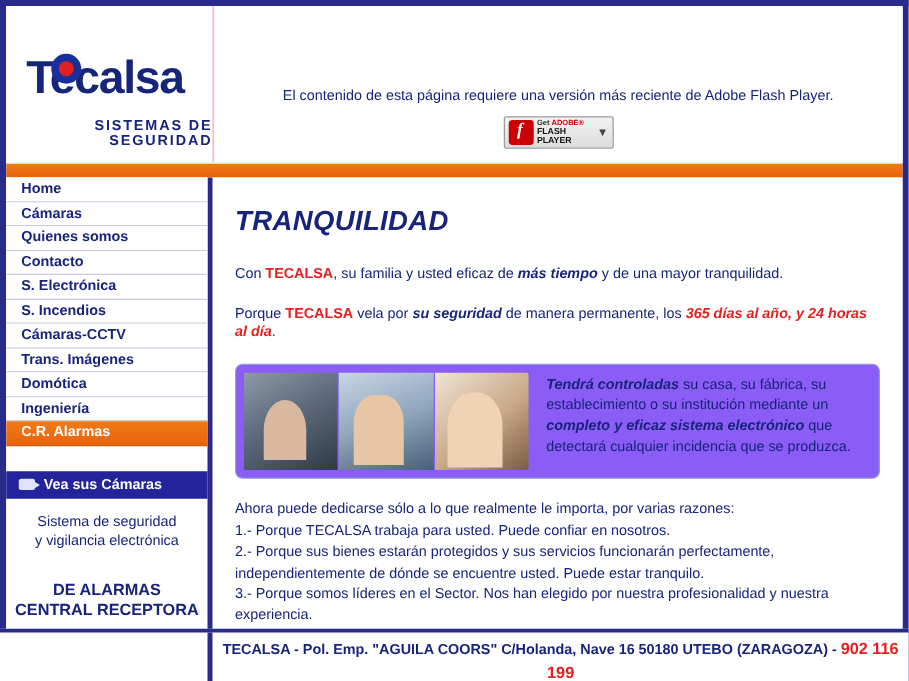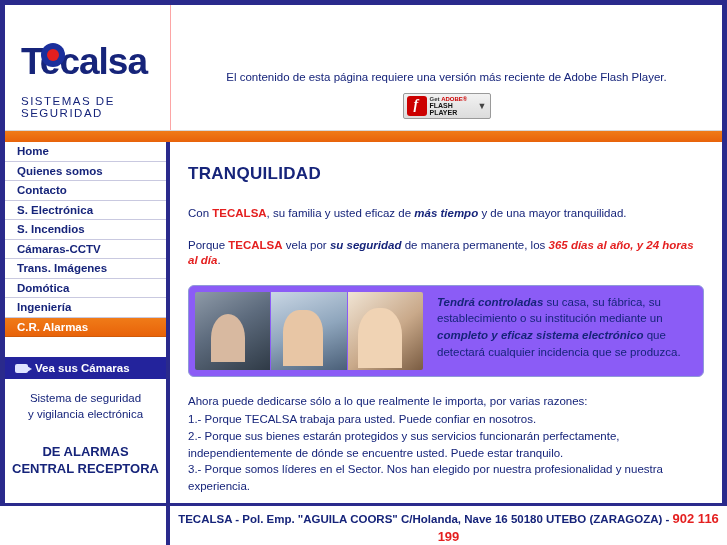--- a/index.html
+++ b/index.html
@@ -67,23 +67,24 @@
     width: 12px;
     height: 12px;
     border-radius: 50%;
     background: #e41f1f;
   }
   .logo-sub {
     position: absolute;
     left: 16px;
     top: 90px;
     font-size: 11.5px;
-    font-weight: normal;
+    font-weight: bold;
     color: #16247a;
     letter-spacing: 1.5px;
+    text-align: right;
   }
   .header-right {
     flex: 1;
     position: relative;
     background: #ffffff;
     border-left: 1px solid #fca5a5;
   }
   .flash-msg {
     position: absolute;
     left: 0;
@@ -238,24 +239,25 @@
   }
   
   .content {
     flex: 1;
     padding: 22px 18px 0 18px;
     box-sizing: border-box;
     background: #ffffff;
   }
   .content h1 {
     margin: 0 0 22px 0;
-    font-size: 17px;
+    font-size: 22px;
     color: #16247a;
     font-weight: bold;
     letter-spacing: 0.3px;
+    font-style: italic;
   }
   .para {
     font-size: 11.5px;
     color: #16247a;
     margin: 0 0 16px 0;
     line-height: 1.35;
   }
   .brand { color: #e41f1f; font-weight: bold; }
   .para i { font-weight: bold; }
   .hl { color: #e41f1f; font-style: italic; font-weight: bold; }
@@ -380,20 +382,21 @@
       </div>
     </div>
   </div>
 
   <div class="orange-bar"></div>
 
   <div class="body-wrap">
 
     <div class="sidebar">
       <div class="nav-item">Home</div>
+      <div class="nav-item">Cámaras</div>
       <div class="nav-item">Quienes somos</div>
       <div class="nav-item">Contacto</div>
       <div class="nav-item">S. Electrónica</div>
       <div class="nav-item">S. Incendios</div>
       <div class="nav-item">Cámaras-CCTV</div>
       <div class="nav-item">Trans. Imágenes</div>
       <div class="nav-item">Domótica</div>
       <div class="nav-item">Ingeniería</div>
       <div class="nav-item active">C.R. Alarmas</div>
 

